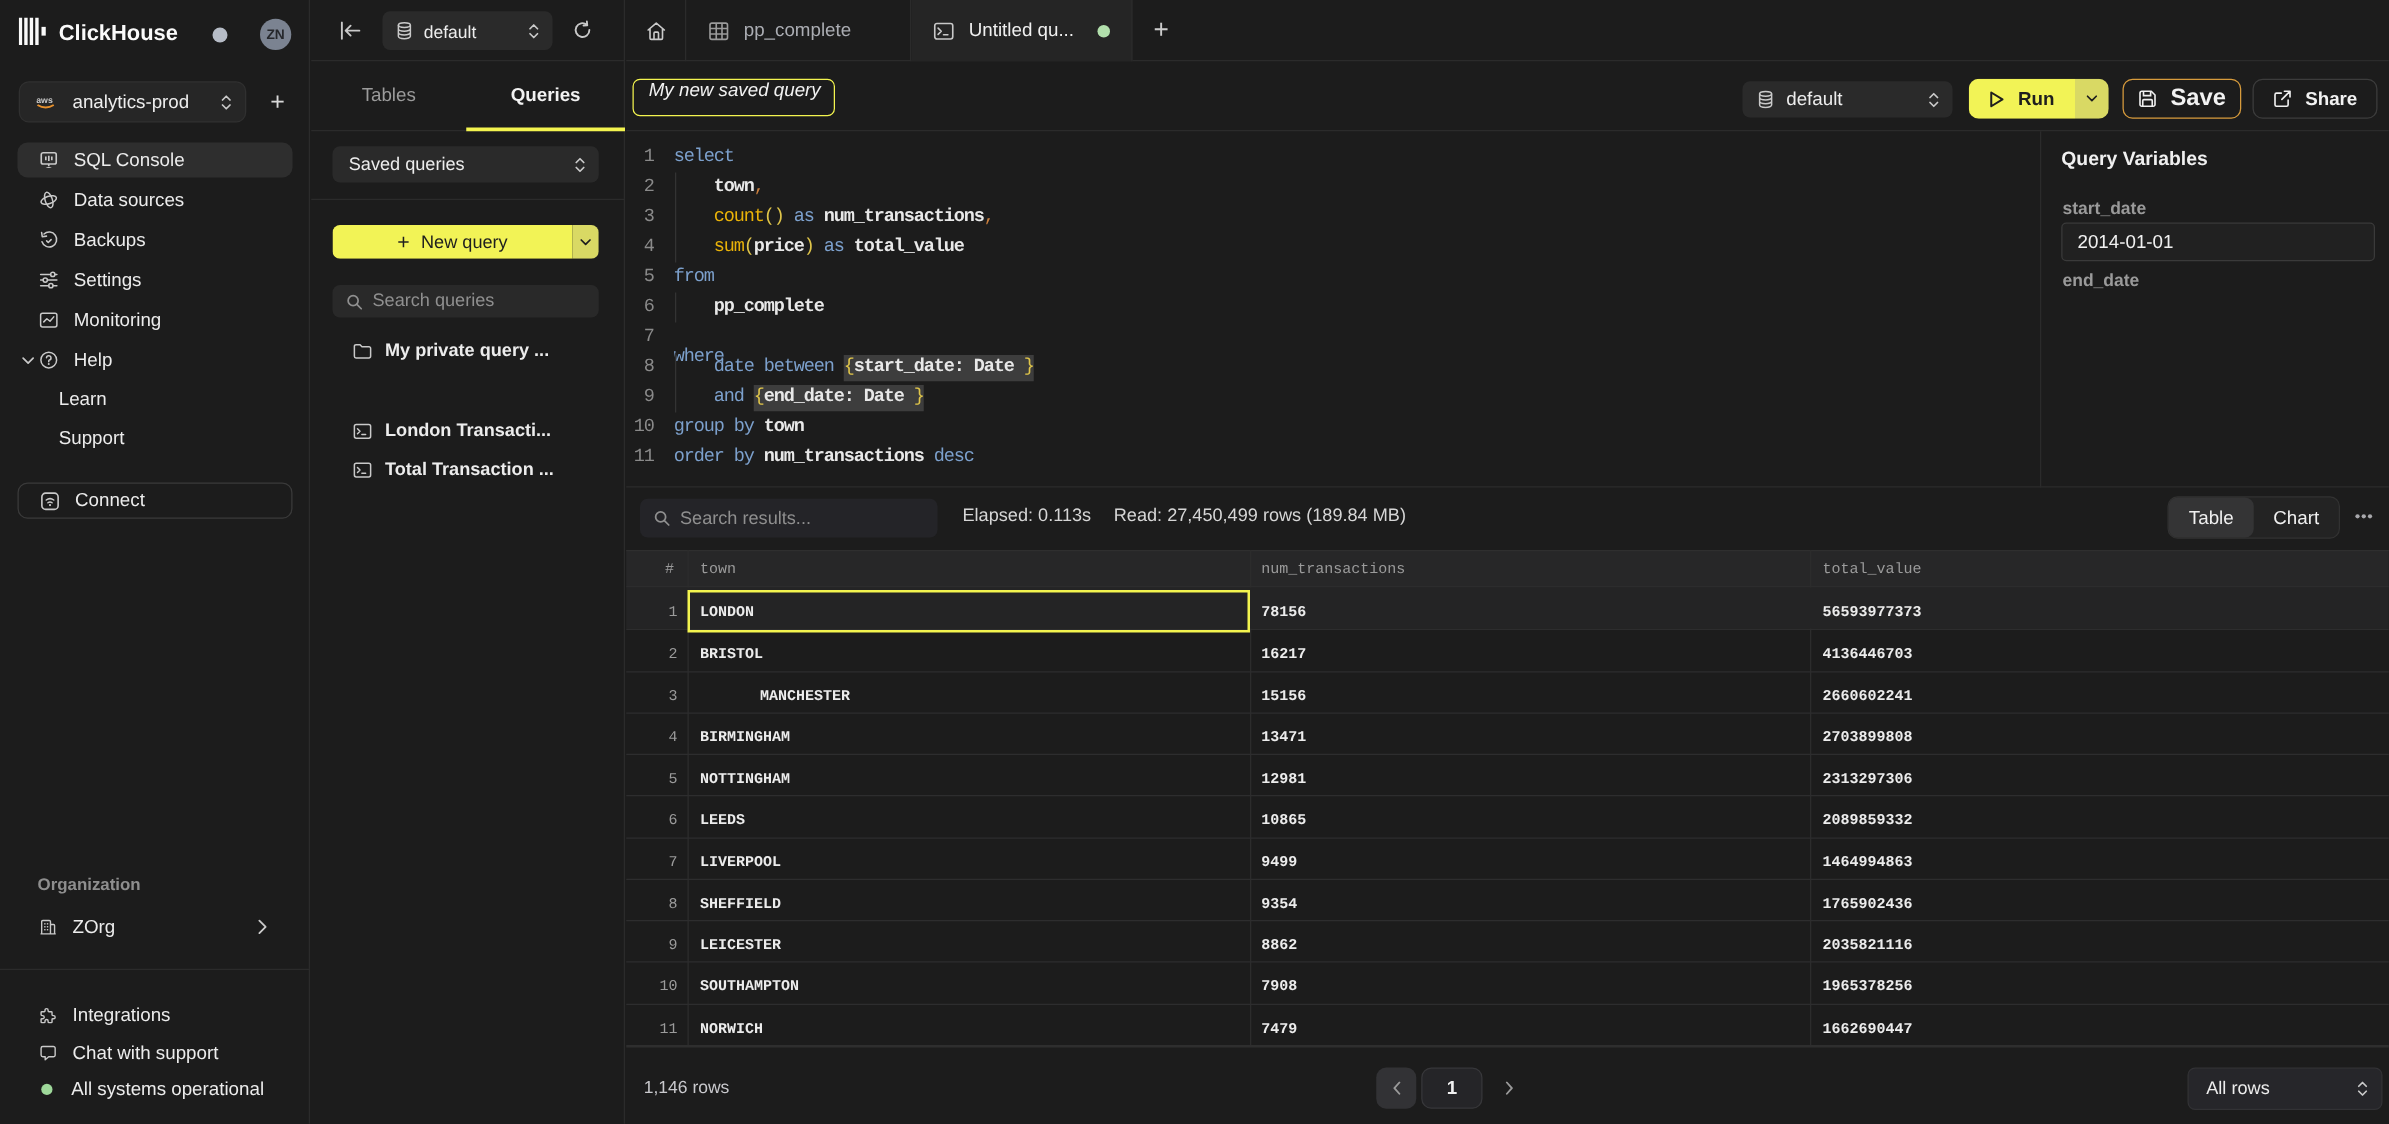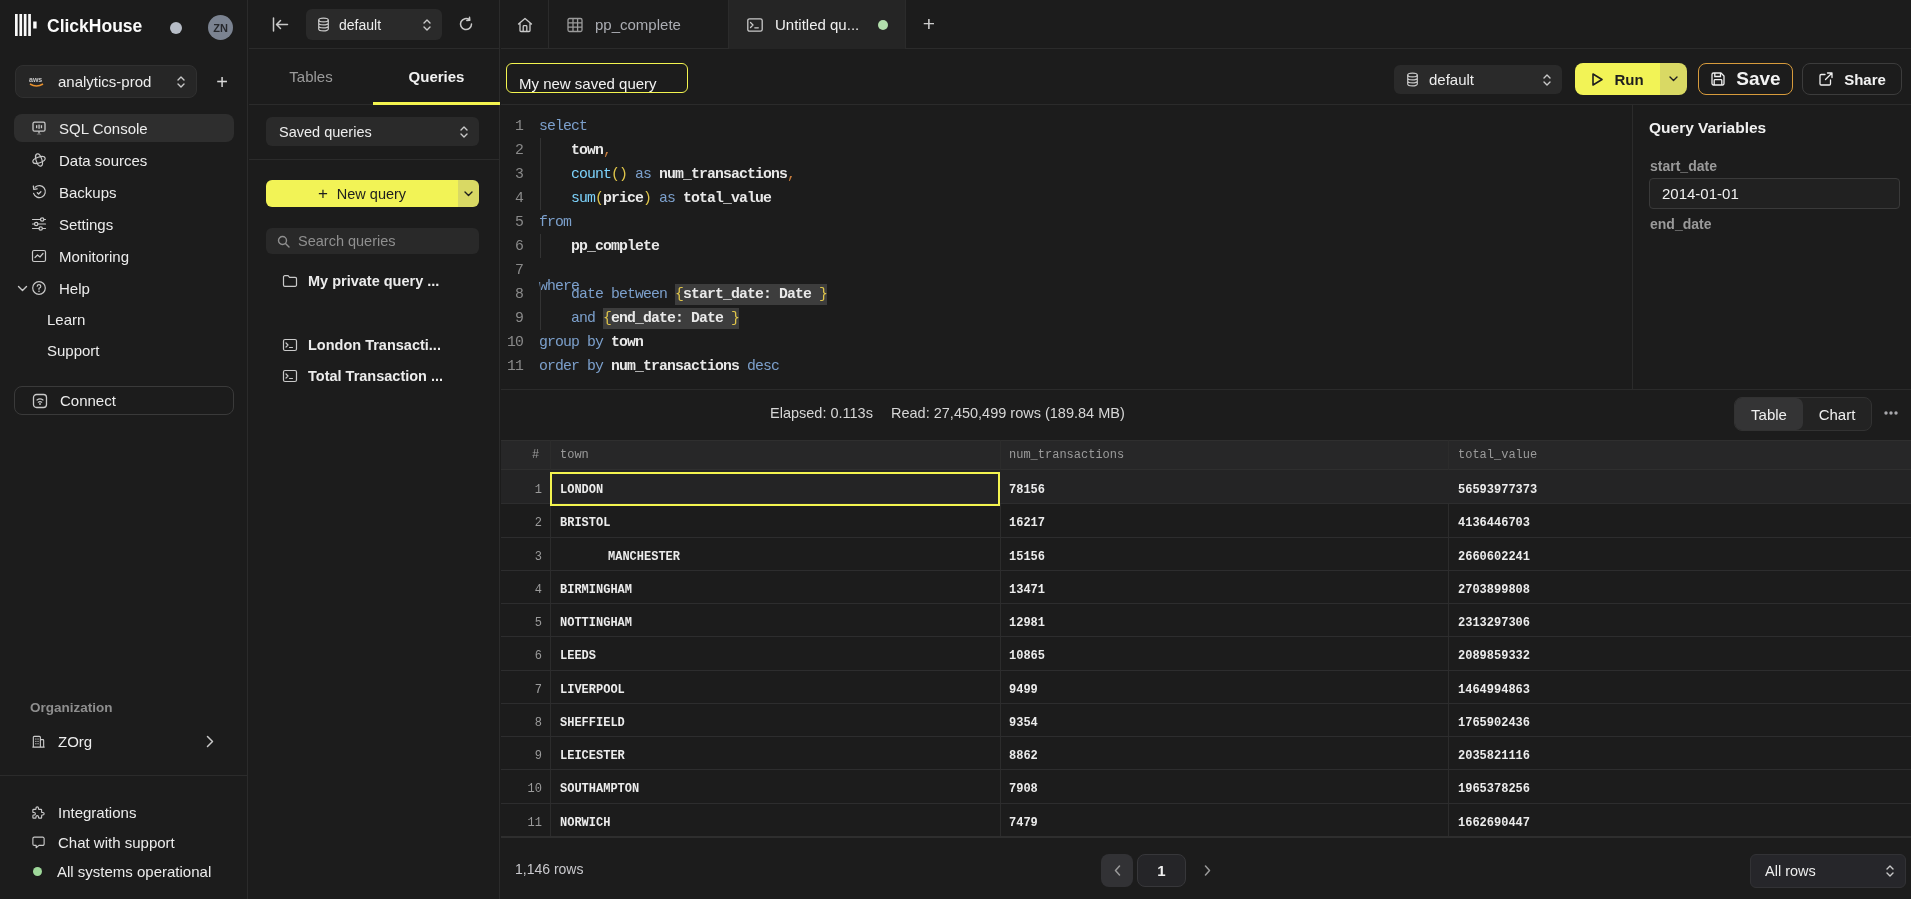--- a/index.html
+++ b/index.html
@@ -52,38 +52,38 @@
 #searchq .ph { color:#8f8f8f; font-size:14.5px; margin-left:8px; }
 .qitem { position:absolute; left:0; width:251px; height:30px; display:flex; align-items:center; }
 .qitem .ic { width:16px; height:16px; margin-left:33px; color:#c9c9c9; flex:none; }
 .qitem .lbl { margin-left:10px; font-size:14.5px; font-weight:700; color:#ececec; }
 
 
 #main { position:absolute; left:501px; top:0; width:1410px; height:899px; background:#1c1c1c; }
 #tabbar { position:absolute; left:0; top:0; width:1410px; height:49px; border-bottom:1px solid #2b2b2b; }
 .ttab { position:absolute; top:0; height:49px; display:flex; align-items:center; border-right:1px solid #2b2b2b; }
 #toolbar { position:absolute; left:0; top:49px; width:1410px; height:56px; border-bottom:1px solid #2b2b2b; }
-#qname { position:absolute; left:5px; top:14px; width:182px; height:30px; border:1.5px solid #f3f44f; border-radius:6px;
-  display:flex; align-items:flex-end; background:#1c1c1c; }
+#qname { position:absolute; left:5px; top:14px; width:162px; height:30px; border:1.5px solid #f3f44f; border-radius:6px;
+  display:flex; align-items:flex-start; background:#1c1c1c;font-style:italic; }
 #qname .txt { font-size:15px; margin-left:12px; color:#f2f2f2; }
 #tb-default { position:absolute; left:893px; top:16px; width:168px; height:29px; }
 #tb-default .txt { font-size:15px; margin-left:10px; color:#ededed; }
 #runbtn { position:absolute; left:1074px; top:14px; width:112px; height:32px; border-radius:8px; overflow:hidden; display:flex; }
 #runbtn .mainpart { width:85px; background:#f2f356; color:#1e1e1e; display:flex; align-items:center; justify-content:center; font-size:15px; font-weight:700; }
 #runbtn .chevpart { width:27px; background:#d9d964; display:flex; align-items:center; justify-content:center; }
 #savebtn { position:absolute; left:1197px; top:14px; width:95px; height:32px; border:1.5px solid #d79b3c; border-radius:8px;
   display:flex; align-items:center; justify-content:center; font-size:19px; font-weight:700; color:#f2f2f2; }
 #sharebtn { position:absolute; left:1301px; top:14px; width:100px; height:32px; border:1px solid #3c3c3c; border-radius:8px;
   display:flex; align-items:center; justify-content:center; font-size:15px; font-weight:700; color:#f2f2f2; }
 #editor { position:absolute; left:0; top:105px; width:1131px; height:285px; }
 .cl { position:absolute; height:24px; line-height:24px; font-family:"Liberation Mono", monospace; font-size:14.8px; letter-spacing:-0.88px; white-space:pre; }
 .lnum { position:absolute; width:22px; text-align:right; color:#8a8a8a; left:0px; }
 .code { left:38px; color:#e8e8e8; }
 .kw { color:#7ca0cc; }
-.fn { color:#7dd3fc; }
+.fn { color:#eab308; }
 .pr { color:#dfc54a; }
 .id { color:#e8e8e8; font-weight:700; }
 .cm { color:#c97e3d; }
 .tag { background:#3d3d3d; padding:2px 0 3px; }
 .tag .br { color:#dfc54a; }
 .tag .in { color:#e8e8e8; font-weight:700; }
 .iguide { position:absolute; width:1px; background:#333333; left:38.5px; }
 #vars { position:absolute; left:1131px; top:105px; width:279px; height:285px; border-left:1px solid #2b2b2b; }
 #vars h3 { position:absolute; left:16px; top:14px; font-size:15.5px; font-weight:700; color:#f0f0f0; }
 #vars .vlabel { position:absolute; left:17px; font-size:14px; font-weight:700; color:#9a9a9a; }
@@ -405,20 +405,27 @@
     </div>
   <div id="vars">
     <h3>Query Variables</h3>
     <div class="vlabel" style="top:53px;">start_date</div>
     <div class="vinput" style="top:73px;">
         <span>2014-01-01</span>
       </div>
     <div class="vlabel" style="top:111px;">end_date</div>
   </div>
   <div id="results">
+    <div id="searchr">
+      <svg style="margin-left:11px" width="13" height="13" viewBox="0 0 13 13">
+          <circle cx="5.5" cy="5.5" r="4" stroke="#8f8f8f" stroke-width="1.4" fill="none"></circle>
+          <path d="M8.5 8.5 L12 12" stroke="#8f8f8f" stroke-width="1.4" stroke-linecap="round"></path>
+        </svg>
+      <span class="ph">Search results...</span>
+    </div>
     <div class="stat" style="left:269px;">Elapsed: 0.113s</div>
     <div class="stat" style="left:390px;">Read: 27,450,499 rows (189.84 MB)</div>
     <div id="tablechart">
       <div class="seg on">Table</div>
       <div class="seg">Chart</div>
     </div>
     <div id="dots">
         <svg width="16" height="6" viewBox="0 0 16 6">
           <circle cx="3" cy="3" r="1.7" fill="#a8a8ac"></circle>
           <circle cx="8" cy="3" r="1.7" fill="#a8a8ac"></circle>

